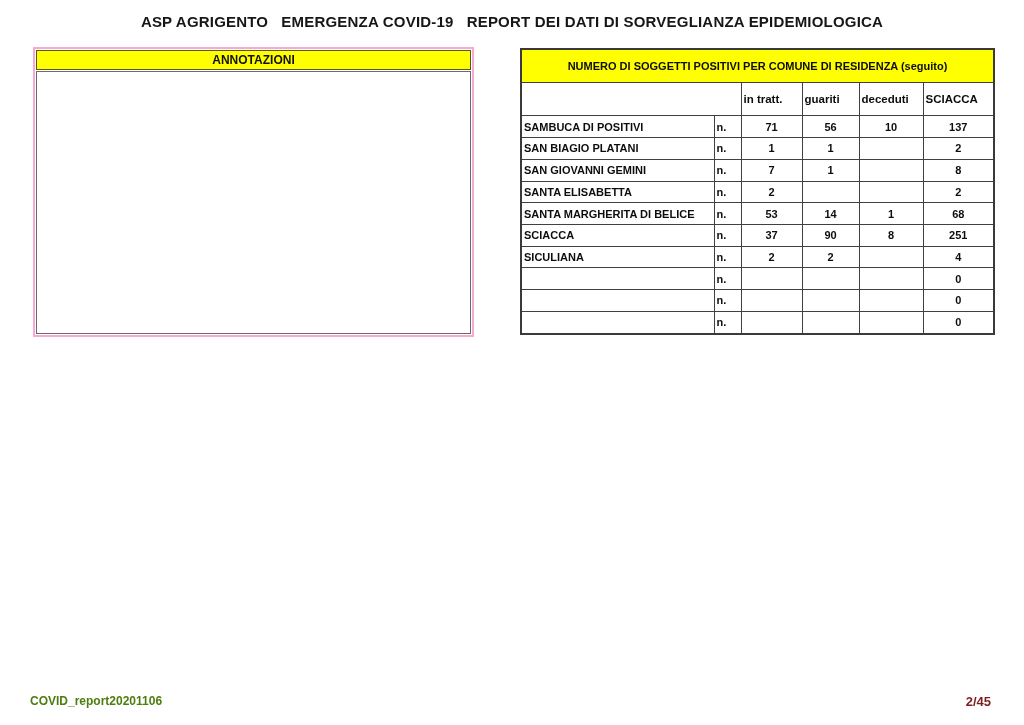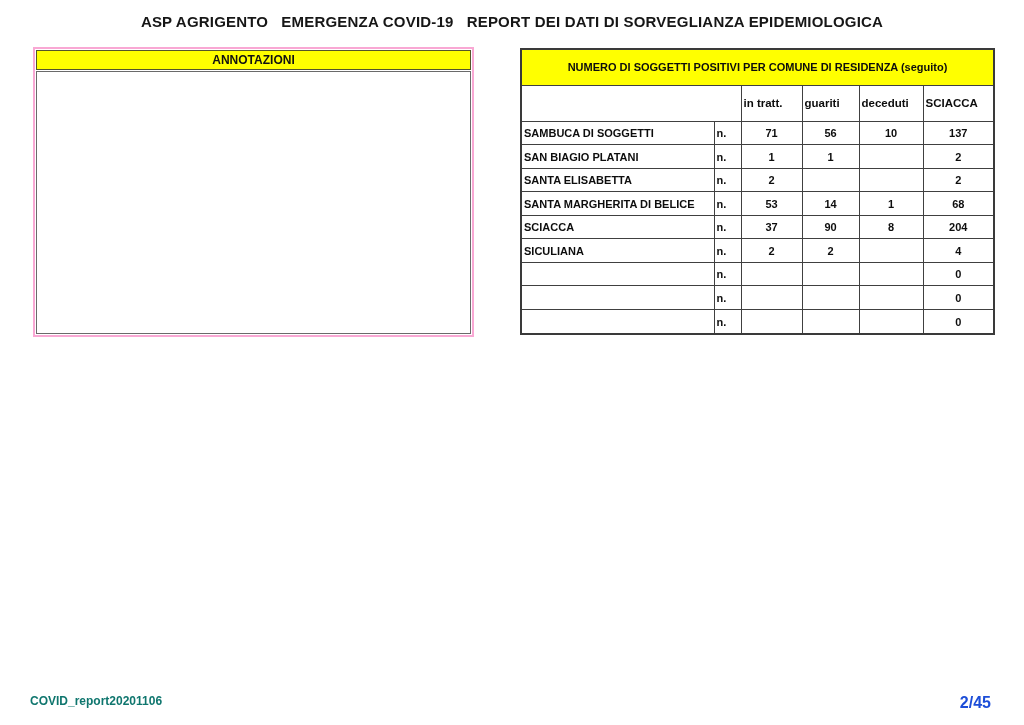--- a/index.html
+++ b/index.html
@@ -85,28 +85,28 @@
   td.comune { text-align: left; padding-left: 3px; }
   td.nprefix { text-align: left; padding-left: 2px; }
   td.num { text-align: center; }
 
   
   .footer-filename {
     position: absolute;
     left: 30px; top: 694px;
     font-size: 12px;
     font-weight: bold;
-    color: #0f766e;
+    color: #4d7c0f;
   }
   .footer-page {
     position: absolute;
     right: 33px; top: 694px;
-    font-size: 16px;
-    font-weight: bold;
-    color: #1d4ed8;
+    font-size: 13px;
+    font-weight: bold;
+    color: #7f1d1d;
   }
 </style>
 </head>
 <body>
 
 <div class="page-title">ASP AGRIGENTO   EMERGENZA COVID-19   REPORT DEI DATI DI SORVEGLIANZA EPIDEMIOLOGICA</div>
 
 <div class="annotations-box">
   <div class="annotations-header">ANNOTAZIONI</div>
   <div class="annotations-content"></div>
@@ -132,37 +132,45 @@
         <td>guariti</td>
         <td>deceduti</td>
         <td>SCIACCA</td>
       </tr>
     </tbody>
     <tbody>
 
 
 
         <tr>
-          <td class="comune">SAMBUCA DI SOGGETTI</td>
+          <td class="comune">SAMBUCA DI POSITIVI</td>
           <td class="nprefix">n.</td>
           <td class="num">71</td>
           <td class="num">56</td>
           <td class="num">10</td>
           <td class="num">137</td>
         </tr>
 
         <tr>
           <td class="comune">SAN BIAGIO PLATANI</td>
           <td class="nprefix">n.</td>
           <td class="num">1</td>
           <td class="num">1</td>
           <td class="num"></td>
           <td class="num">2</td>
         </tr>
 
+        <tr>
+          <td class="comune">SAN GIOVANNI GEMINI</td>
+          <td class="nprefix">n.</td>
+          <td class="num">7</td>
+          <td class="num">1</td>
+          <td class="num"></td>
+          <td class="num">8</td>
+        </tr>
 
 
         <tr>
           <td class="comune">SANTA ELISABETTA</td>
           <td class="nprefix">n.</td>
           <td class="num">2</td>
           <td class="num"></td>
           <td class="num"></td>
           <td class="num">2</td>
         </tr>
@@ -175,21 +183,21 @@
           <td class="num">1</td>
           <td class="num">68</td>
         </tr>
 
         <tr>
           <td class="comune">SCIACCA</td>
           <td class="nprefix">n.</td>
           <td class="num">37</td>
           <td class="num">90</td>
           <td class="num">8</td>
-          <td class="num">204</td>
+          <td class="num">251</td>
         </tr>
 
         <tr>
           <td class="comune">SICULIANA</td>
           <td class="nprefix">n.</td>
           <td class="num">2</td>
           <td class="num">2</td>
           <td class="num"></td>
           <td class="num">4</td>
         </tr>

